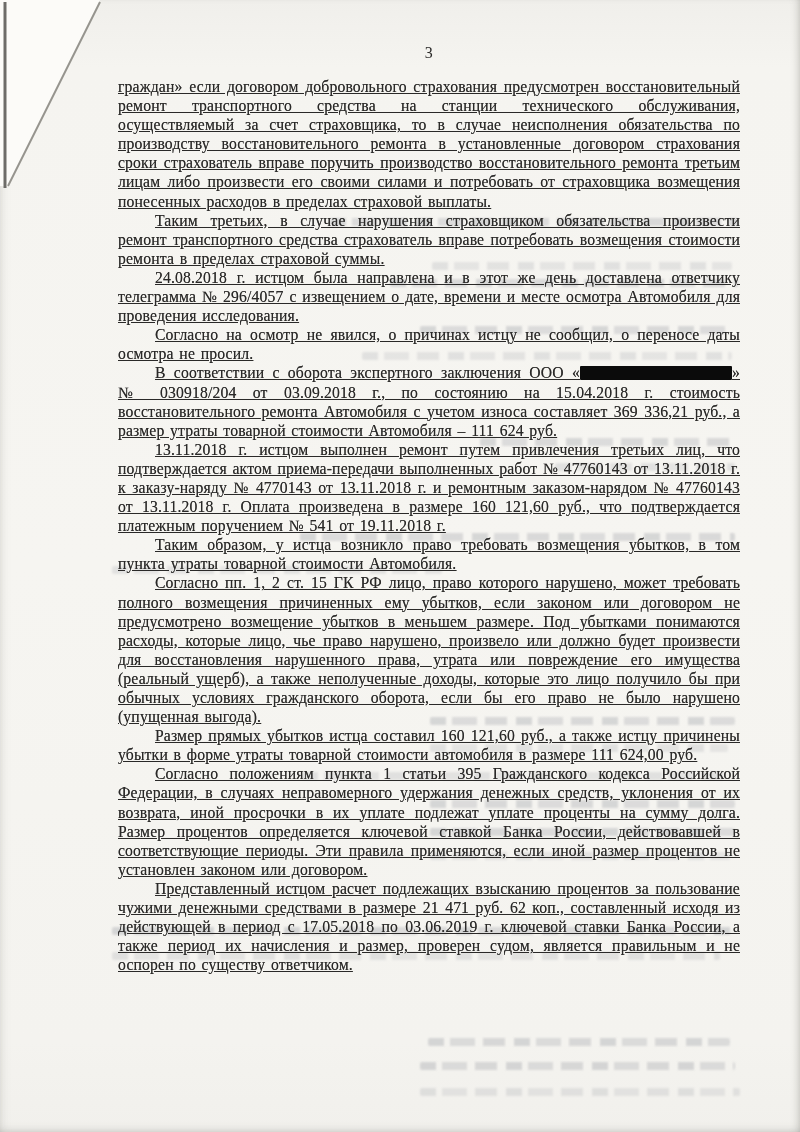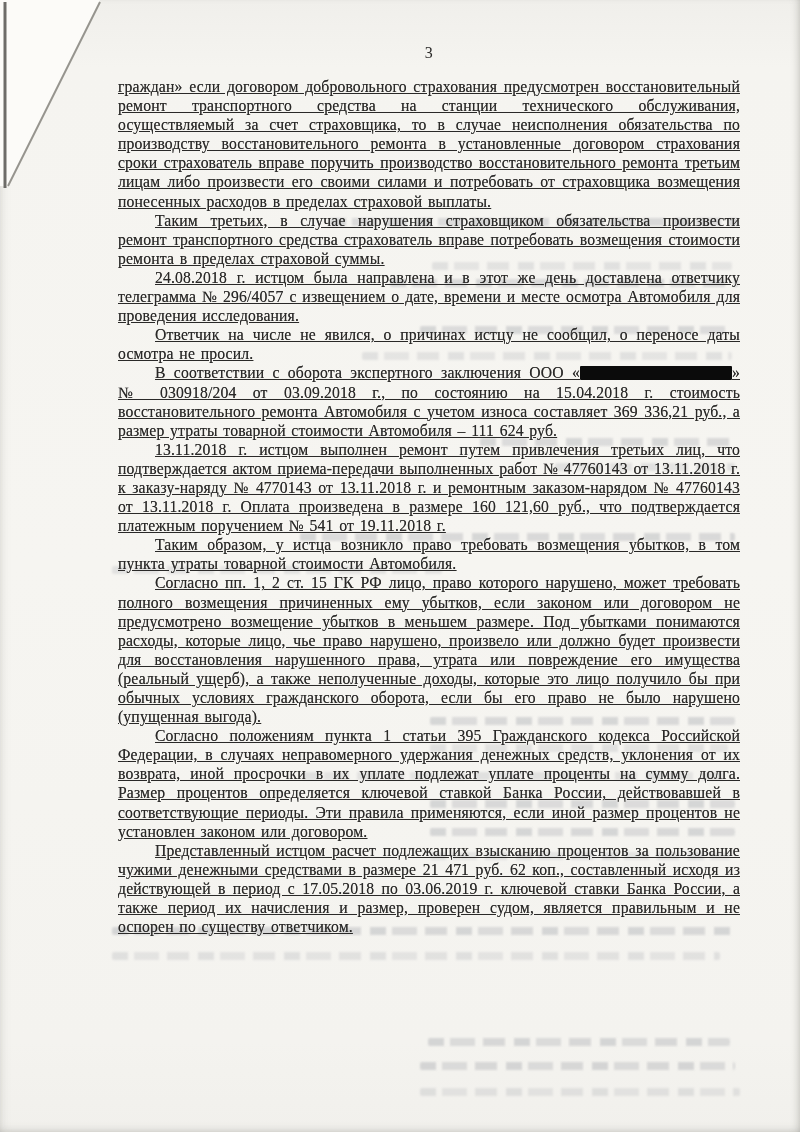--- a/index.html
+++ b/index.html
@@ -85,29 +85,30 @@
 
   <div class="content">
     <div class="page-number">3</div>
 
     <p class="doc-par no-indent">граждан» если договором добровольного страхования предусмотрен восстановительный ремонт транспортного средства на станции технического обслуживания, осуществляемый за счет страховщика, то в случае неисполнения обязательства по производству восстановительного ремонта в установленные договором страхования сроки страхователь вправе поручить производство восстановительного ремонта третьим лицам либо произвести его своими силами и потребовать от страховщика возмещения понесенных расходов в пределах страховой выплаты.</p>
 
     <p class="doc-par">Таким третьих, в случае нарушения страховщиком обязательства произвести ремонт транспортного средства страхователь вправе потребовать возмещения стоимости ремонта в пределах страховой суммы.</p>
 
     <p class="doc-par">24.08.2018 г. истцом была направлена и в этот же день доставлена ответчику телеграмма № 296/4057 с извещением о дате, времени и месте осмотра Автомобиля для проведения исследования.</p>
 
-    <p class="doc-par">Ответчик на числе не явился, о причинах истцу не сообщил, о переносе даты осмотра не просил.</p>
+    <p class="doc-par">Согласно на осмотр не явился, о причинах истцу не сообщил, о переносе даты осмотра не просил.</p>
 
     <p class="doc-par"><span>В соответствии с оборота экспертного заключения ООО «</span><span class="redact"></span><span>» № 030918/204 от 03.09.2018 г., по состоянию на 15.04.2018 г. стоимость восстановительного ремонта Автомобиля с учетом износа составляет 369&nbsp;336,21 руб., а размер утраты товарной стоимости Автомобиля – 111&nbsp;624 руб.</span></p>
 
     <p class="doc-par">13.11.2018 г. истцом выполнен ремонт путем привлечения третьих лиц, что подтверждается актом приема-передачи выполненных работ № 47760143 от 13.11.2018 г. к заказу-наряду № 4770143 от 13.11.2018 г. и ремонтным заказом-нарядом № 47760143 от 13.11.2018 г. Оплата произведена в размере 160&nbsp;121,60 руб., что подтверждается платежным поручением № 541 от 19.11.2018 г.</p>
 
     <p class="doc-par">Таким образом, у истца возникло право требовать возмещения убытков, в том пункта утраты товарной стоимости Автомобиля.</p>
 
     <p class="doc-par">Согласно пп. 1, 2 ст. 15 ГК РФ лицо, право которого нарушено, может требовать полного возмещения причиненных ему убытков, если законом или договором не предусмотрено возмещение убытков в меньшем размере. Под убытками понимаются расходы, которые лицо, чье право нарушено, произвело или должно будет произвести для восстановления нарушенного права, утрата или повреждение его имущества (реальный ущерб), а также неполученные доходы, которые это лицо получило бы при обычных условиях гражданского оборота, если бы его право не было нарушено (упущенная выгода).</p>
 
+    <p class="doc-par">Размер прямых убытков истца составил 160&nbsp;121,60 руб., а также истцу причинены убытки в форме утраты товарной стоимости автомобиля в размере 111&nbsp;624,00 руб.</p>
 
 
     <p class="doc-par">Согласно положениям пункта 1 статьи 395 Гражданского кодекса Российской Федерации, в случаях неправомерного удержания денежных средств, уклонения от их возврата, иной просрочки в их уплате подлежат уплате проценты на сумму долга. Размер процентов определяется ключевой ставкой Банка России, действовавшей в соответствующие периоды. Эти правила применяются, если иной размер процентов не установлен законом или договором.</p>
 
     <p class="doc-par">Представленный истцом расчет подлежащих взысканию процентов за пользование чужими денежными средствами в размере 21&nbsp;471 руб. 62 коп., составленный исходя из действующей в период с 17.05.2018 по 03.06.2019 г. ключевой ставки Банка России, а также период их начисления и размер, проверен судом, является правильным и не оспорен по существу ответчиком.</p>
   </div>
 </div>
 
 </body></html>

